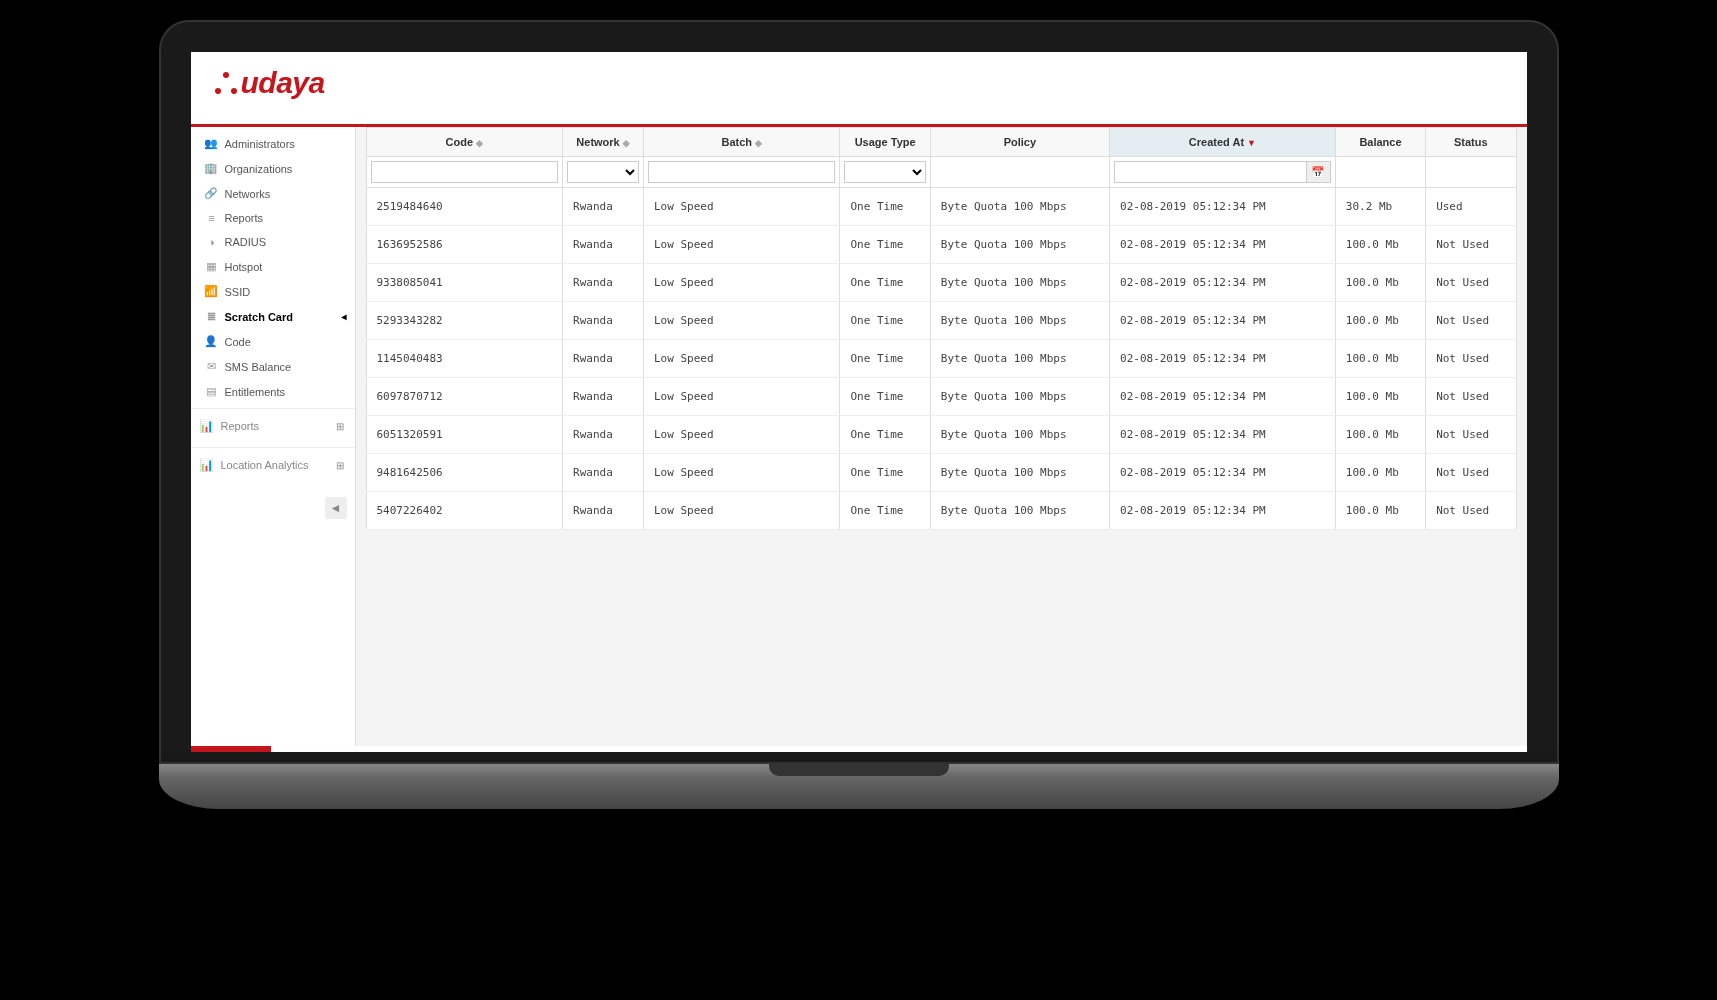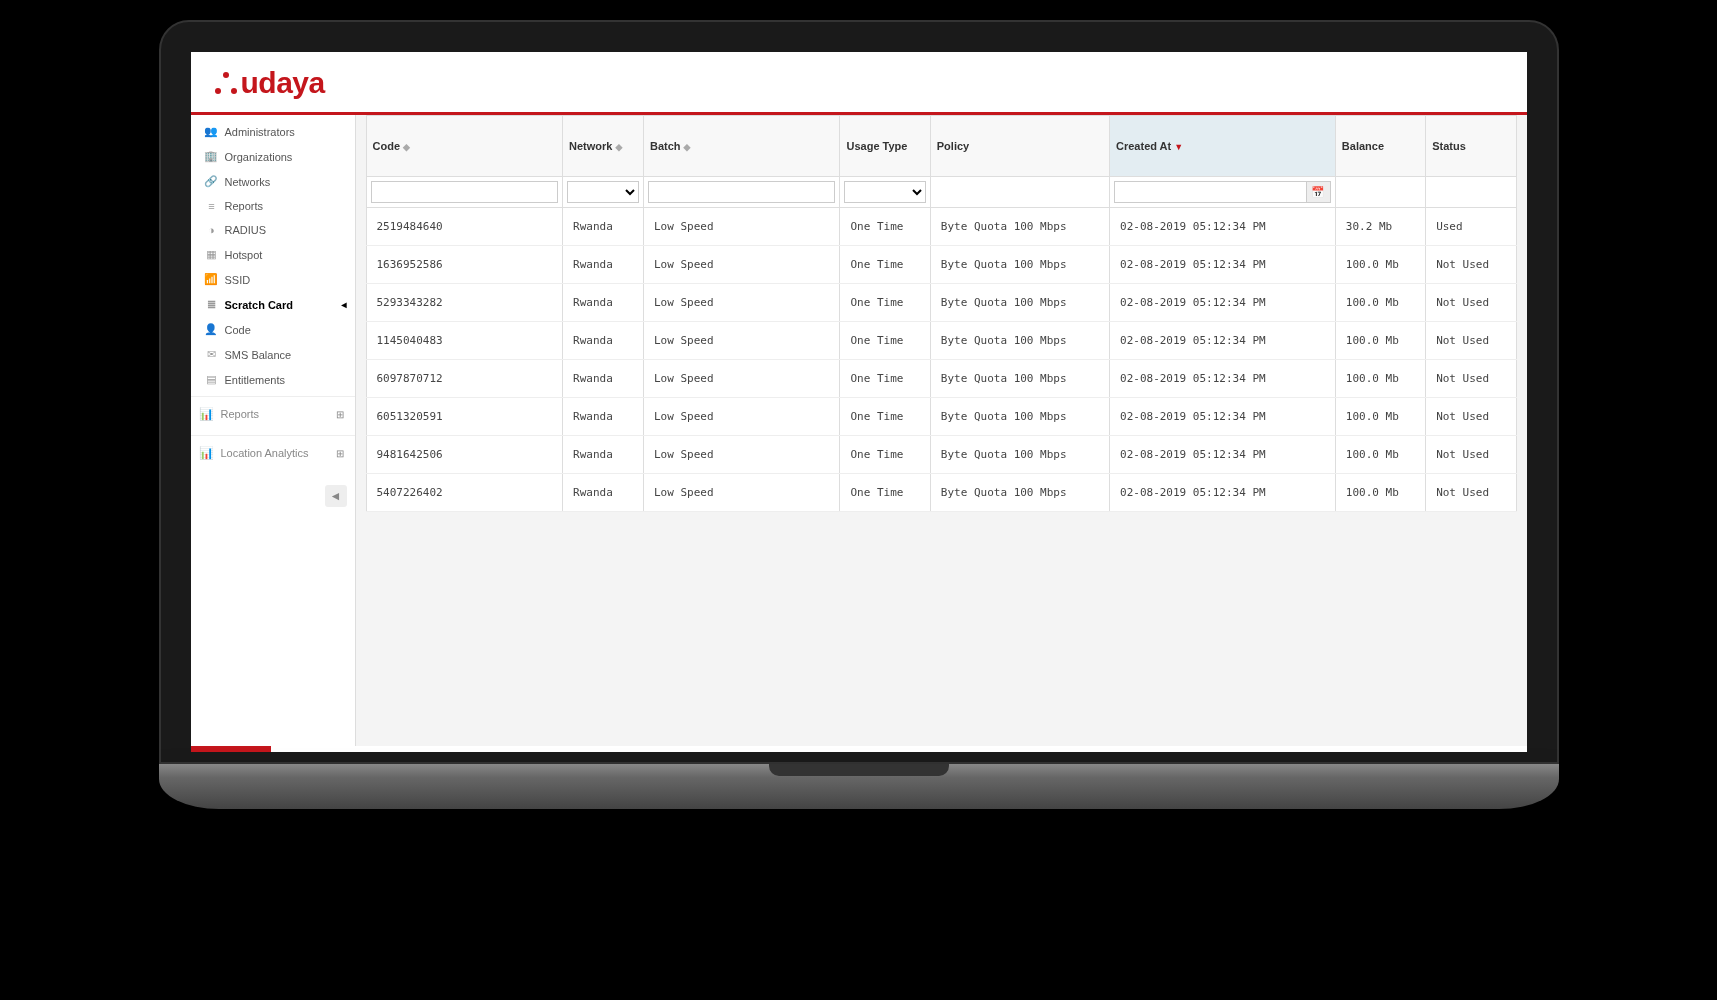--- a/index.html
+++ b/index.html
@@ -42,24 +42,25 @@
     top: 0;
     left: 50%;
     transform: translateX(-50%);
     width: 180px;
     height: 12px;
     background: #333;
     border-radius: 0 0 10px 10px;
   }
   
   .header {
-    padding: 14px 24px 12px 24px;
+    padding: 14px 24px 24px 24px;
     border-bottom: 3px solid #c4161c;
     display: flex;
     align-items: center;
+    font-style: italic;
   }
   .logo {
     color: #c4161c;
     font-size: 30px;
     font-weight: bold;
     letter-spacing: -0.5px;
   }
   .logo-dots {
     display: inline-block;
     vertical-align: middle;
@@ -163,24 +164,24 @@
   }
   table {
     width: 100%;
     border-collapse: collapse;
     background: #fff;
     font-size: 11px;
   }
   thead th {
     background: #f8f8f8;
     border: 1px solid #ddd;
-    padding: 24px 6px;
+    padding: 8px 6px;
     font-weight: bold;
     color: #333;
-    text-align: left;
+    text-align: center;
     position: relative;
   }
   thead th.sorted {
     background: #e3edf2;
   }
   .sort {
     color: #aaa;
     font-size: 9px;
     margin-left: 3px;
   }
@@ -359,20 +360,30 @@
                   <td>1636952586</td>
                   <td>Rwanda</td>
                   <td>Low Speed</td>
                   <td>One Time</td>
                   <td>Byte Quota 100 Mbps</td>
                   <td>02-08-2019 05:12:34 PM</td>
                   <td>100.0 Mb</td>
                   <td>Not Used</td>
                 </tr>
                 <tr>
+                  <td>9338085041</td>
+                  <td>Rwanda</td>
+                  <td>Low Speed</td>
+                  <td>One Time</td>
+                  <td>Byte Quota 100 Mbps</td>
+                  <td>02-08-2019 05:12:34 PM</td>
+                  <td>100.0 Mb</td>
+                  <td>Not Used</td>
+                </tr>
+                <tr>
                   <td>5293343282</td>
                   <td>Rwanda</td>
                   <td>Low Speed</td>
                   <td>One Time</td>
                   <td>Byte Quota 100 Mbps</td>
                   <td>02-08-2019 05:12:34 PM</td>
                   <td>100.0 Mb</td>
                   <td>Not Used</td>
                 </tr>
                 <tr>

